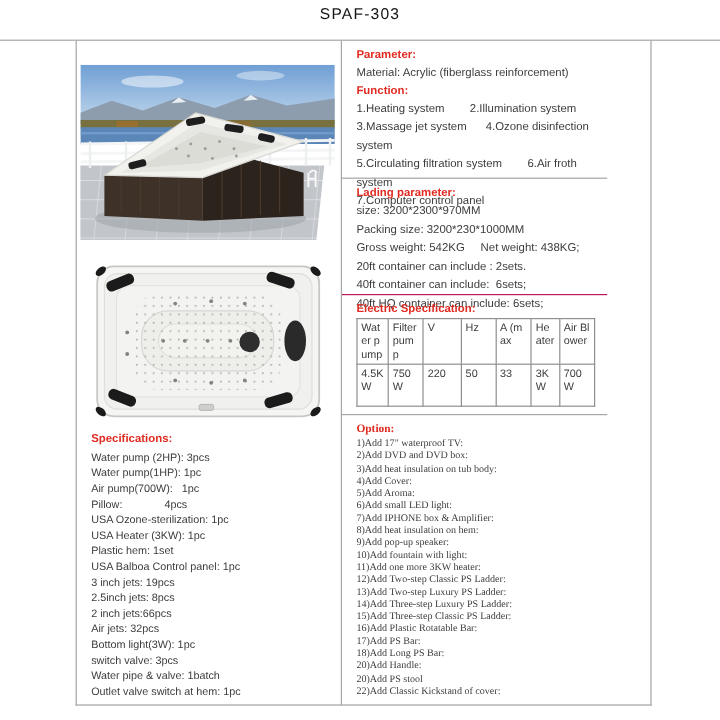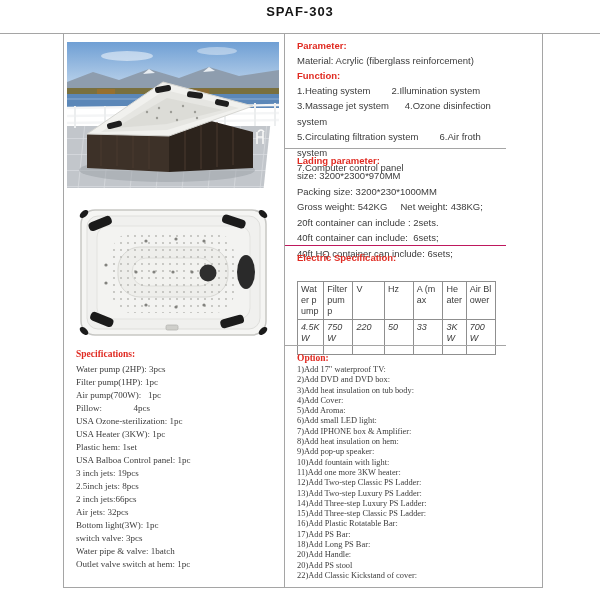--- a/index.html
+++ b/index.html
@@ -2,53 +2,53 @@
 <html><head>
 <meta charset="utf-8">
 <style>
   html,body{margin:0;padding:0;}
   body{
     width:600px;height:600px;background:#ffffff;position:relative;
     font-family:"Liberation Sans",sans-serif;color:#3c3c3c;overflow:hidden;
   }
   .page-title{
     position:absolute;top:4px;left:0;width:600px;text-align:center;
-    font-size:13px;font-weight:bold;color:#151515;letter-spacing:1px;
+    font-size:13px;font-weight:normal;color:#151515;letter-spacing:1px;
   }
   .top-line{position:absolute;top:33px;left:0;width:600px;border-top:1px solid #a5a5a5;}
   .frame{
     position:absolute;left:63px;top:34px;width:480px;height:554px;
     border-left:1px solid #a5a5a5;border-right:1px solid #a5a5a5;border-bottom:1px solid #a5a5a5;
     box-sizing:border-box;
   }
-  .left-pane{position:absolute;left:0;top:0;width:220px;height:554px;font-family:Liberation Serif, serif;}
+  .left-pane{position:absolute;left:0;top:12px;width:220px;height:554px;}
   .right-pane{position:absolute;left:220px;top:0;width:222px;height:554px;border-left:1px solid #a5a5a5;box-sizing:border-box;}
 
   .photo1{position:absolute;left:3px;top:8px;width:212px;height:146px;}
   .photo2{position:absolute;left:12px;top:171px;width:195px;height:135px;}
 
   .red-head{color:#e02b22;font-weight:bold;font-size:9.5px;line-height:14px;white-space:pre-wrap;}
   .txt{font-size:9.5px;line-height:15.5px;white-space:pre-wrap;color:#3c3c3c;}
 
   .spec-head{position:absolute;left:12px;top:313px;}
   .spec-list{position:absolute;left:12px;top:329px;width:200px;}
   .spec-line{font-size:9px;line-height:13px;white-space:pre-wrap;color:#3c3c3c;}
 
   .sec{box-sizing:border-box;padding:5px 10px 0 12px;}
   .sec1{height:114px;}
   .sec2{height:97px;border-top:1px solid #a5a5a5;}
   .sec3{height:100px;border-top:1px solid #be185d;}
   .sec4{height:243px;border-top:1px solid #a5a5a5;font-family:Liberation Serif, serif;}
 
-  table.etable{border-collapse:collapse;table-layout:fixed;margin-top:16px;}
+  table.etable{border-collapse:collapse;table-layout:fixed;margin-top:0;}
   table.etable th,table.etable td{
     border:1px solid #8f8f8f;font-size:9px;font-weight:normal;text-align:left;
     vertical-align:top;padding:2px 3px;line-height:11px;word-break:break-all;color:#3c3c3c;
   }
-  table.etable td{height:30px;font-style:italic;}
+  table.etable td{height:30px;}
 
   .opt-line{font-size:8.4px;line-height:10.3px;white-space:pre-wrap;color:#3c3c3c;}
 </style>
 </head>
 <body>
 
 <div class="page-title">SPAF-303</div>
 <div class="top-line"></div>
 
 <div class="frame">
@@ -174,21 +174,21 @@
         <ellipse cx="187" cy="126" rx="5" ry="3" transform="rotate(-40 187 126)"></ellipse>
       </g>
       <ellipse cx="170" cy="67" rx="9" ry="17" fill="#2a2a2a"></ellipse>
       <circle cx="132" cy="68" r="8.5" fill="#2e2e2e"></circle>
       <rect x="90" y="120" width="12" height="5" rx="1.5" fill="#cfcfcb" stroke="#b5b5b1" stroke-width="0.8"></rect>
     </svg>
 
     <div class="red-head spec-head">Specifications:</div>
     <div class="spec-list">
       <div class="spec-line">Water pump (2HP): 3pcs</div>
-      <div class="spec-line">Filter pump(1HP): 1pc</div>
+      <div class="spec-line">Water pump(1HP): 1pc</div>
       <div class="spec-line">Air pump(700W):   1pc</div>
       <div class="spec-line">Pillow:              4pcs</div>
       <div class="spec-line">USA Ozone-sterilization: 1pc</div>
       <div class="spec-line">USA Heater (3KW): 1pc</div>
       <div class="spec-line">Plastic hem: 1set</div>
       <div class="spec-line">USA Balboa Control panel: 1pc</div>
       <div class="spec-line">3 inch jets: 19pcs</div>
       <div class="spec-line">2.5inch jets: 8pcs</div>
       <div class="spec-line">2 inch jets:66pcs</div>
       <div class="spec-line">Air jets: 32pcs</div>

